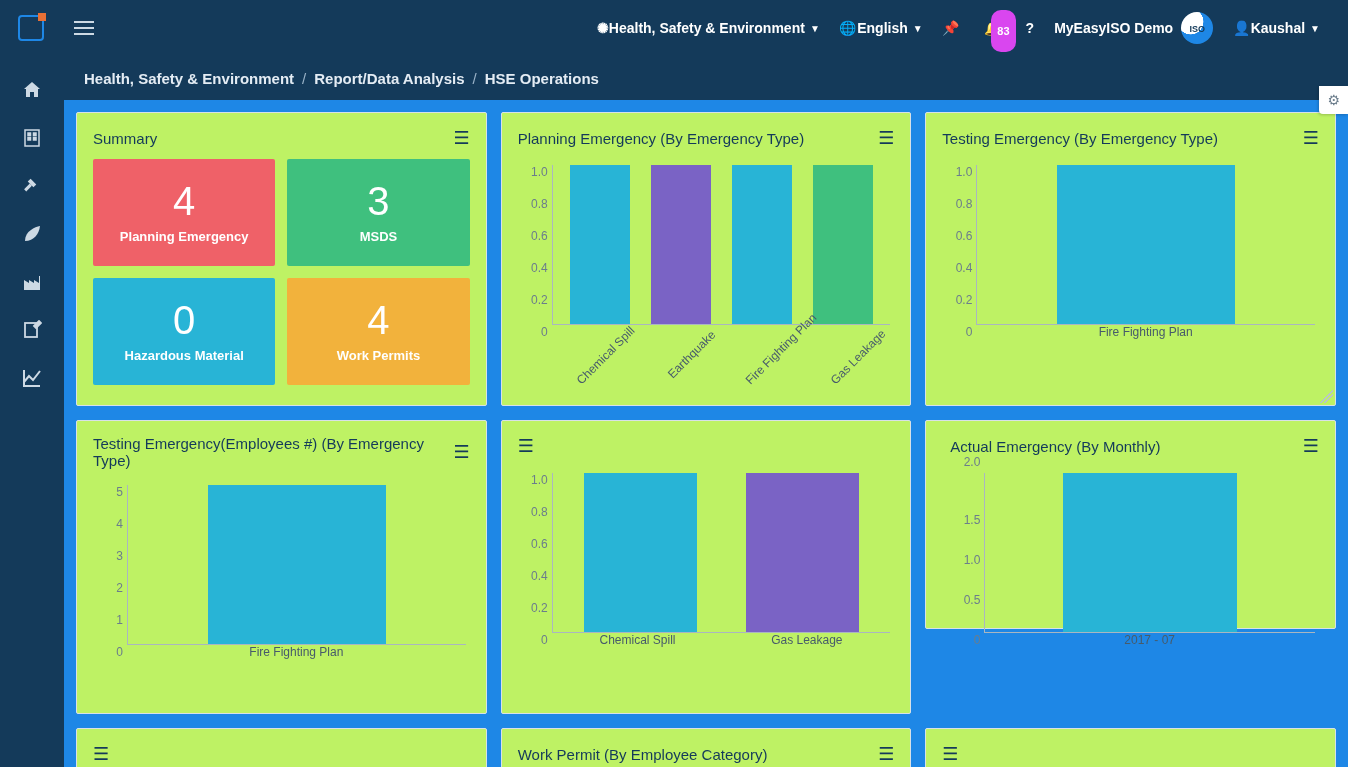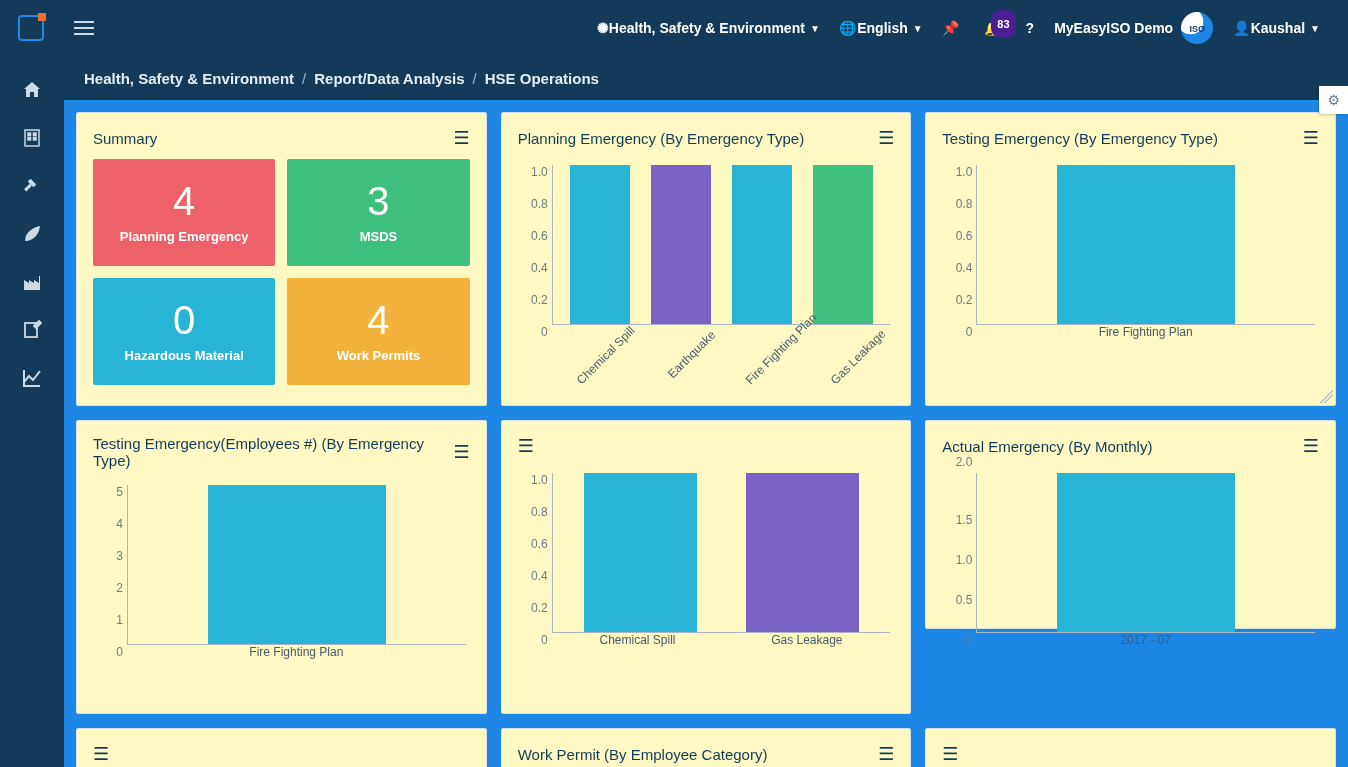--- a/index.html
+++ b/index.html
@@ -32,22 +32,22 @@
   content:""; position:absolute; top:-4px; right:-4px;
   width:8px; height:8px; background:#e87036;
 }
 .topbar .collapse-icon { font-size:16px; cursor:pointer; }
 .topbar .spacer { flex:1; }
 .topbar .navitem { margin: 0 10px; display:flex; align-items:center; cursor:pointer; font-weight:600; white-space:nowrap;}
 .topbar .navitem .caret { margin-left:5px; font-size:10px;}
 .topbar .bell-wrap { position:relative; margin:0 14px; cursor:pointer;}
 .topbar .bell-wrap .badge {
   position:absolute; top:-10px; right:-14px;
-  background:#4c1d95; color:#fff; font-size:11px;
-  padding:8px 6px; border-radius:10px; font-weight:600;
+  background:#d946ef; color:#fff; font-size:11px;
+  padding:15px 6px; border-radius:10px; font-weight:600;
 }
 .topbar .round-logo {
   width:32px; height:32px; border-radius:50%;
   background: radial-gradient(circle at 30% 30%, #fff 0 40%, #1e87e6 41% 100%);
   margin-left:8px; display:inline-block; position:relative;
 }
 .topbar .round-logo::after{
   content:"ISO"; position:absolute; top:50%; left:50%;
   transform:translate(-50%,-40%); font-size:9px; color:#143a5a; font-weight:700;
 }
@@ -78,21 +78,21 @@
   box-shadow: -1px 1px 3px rgba(0,0,0,.2);
   transform: translateY(-50%);
 }
 .dash {
   padding: 12px;
   display:grid;
   grid-template-columns: repeat(3, 1fr);
   gap: 14px;
 }
 .panel {
-  background:#fef9c3; border:1px solid #d8e1e8;
+  background:#bef264; border:1px solid #d8e1e8;
   border-radius:2px; padding:0;
   display:flex; flex-direction:column;
   min-height: 0;
 }
 .panel .phead {
   padding: 14px 16px 10px 16px;
   display:flex; align-items:center;
   color:#143a5a; font-size:15px;
 }
 .panel .phead .title { flex:1; }
@@ -384,21 +384,21 @@
               <div class="ytick" style="bottom: 165px;">0.8</div>
               <div class="ytick" style="bottom: 197px;">1.0</div>
               <div class="xlabels">
                 <span>Chemical Spill</span>
                 <span>Gas Leakage</span>
               </div>
             </div>
           </div>
       </div>
 
-      <div class="panel" style="height:209px;">
+      <div class="panel" style="height:209px;padding-left:8px;">
         <div class="phead">
           <span class="title">Actual Emergency (By Monthly)</span>
           <span class="menu">☰</span>
         </div>
         <div class="pbody">
             <div class="chart tall">
               <div class="plot">
                 <div class="bars">
                   <div class="bar" style="background: rgb(40, 180, 214); height: 100%; width: 55%;"></div>
                 </div>

